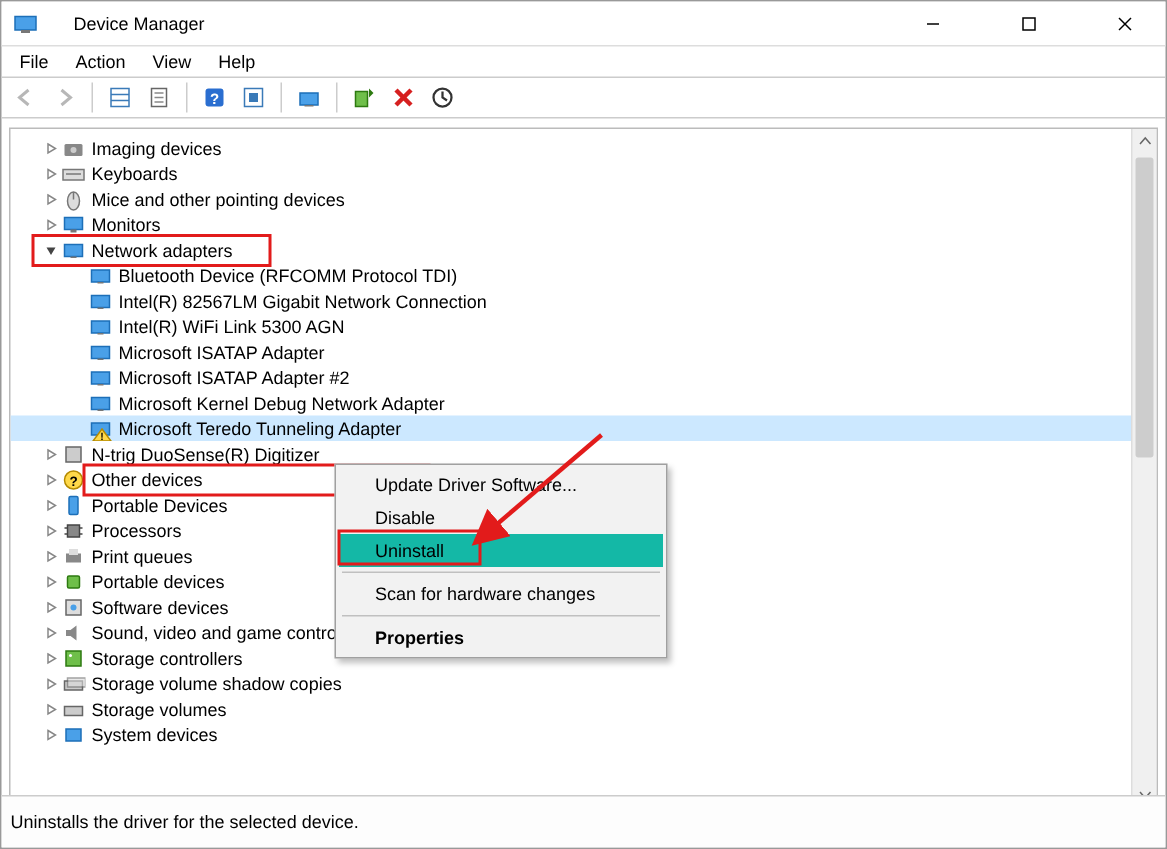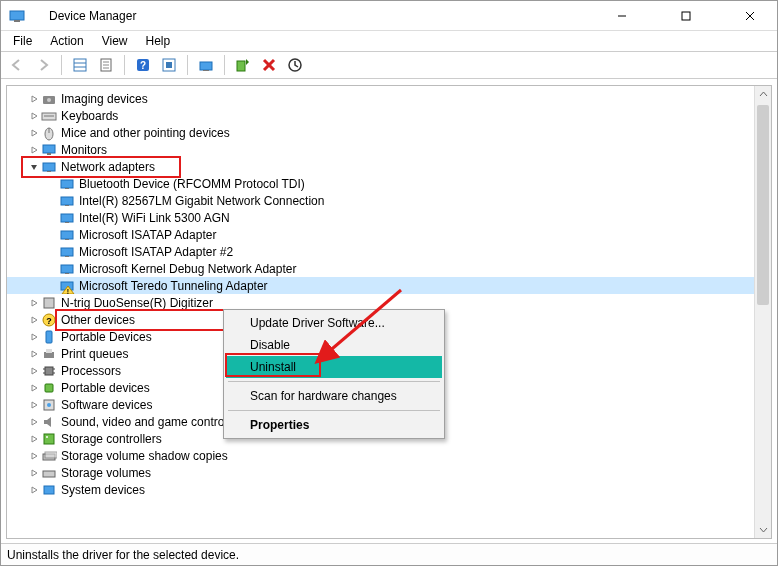--- a/index.html
+++ b/index.html
@@ -126,21 +126,21 @@
   .ctxmenu .mi.hover { background: #14b8a6; }
   .ctxmenu .msep { height:1px; background: #c0c0c0; margin: 3px 2px; }
   
   .arrow-anno {
     position: absolute; z-index: 20; pointer-events:none;
   }
   
   .statusbar {
     position: absolute;
     bottom: 0; left: 0; right: 0;
-    height: 22px;
+    height: 35px;
     border-top: 1px solid #ccc;
     display: flex; align-items: center;
     padding: 0 6px;
     font-size: 12px;
     background: #fdfdfd;
   }
   svg { display:block; }
 </style>
 </head>
 <body>
@@ -431,42 +431,42 @@
     <span class="label">Portable Devices</span>
   </div>
       <div class="row indent0">
     <span class="exp">
           <svg width="10" height="10">
             <path d="M3 2 L8 5 L3 8 Z" fill="none" stroke="#888"></path>
           </svg>
         </span>
     <span class="ic">
           <svg width="16" height="16">
-            <rect x="3" y="6" width="10" height="6" fill="#888"></rect>
-            <rect x="5" y="3" width="6" height="4" fill="#ddd"></rect>
-          </svg>
-        </span>
-    <span class="label">Print queues</span>
-  </div>
-      <div class="row indent0">
-    <span class="exp">
-          <svg width="10" height="10">
-            <path d="M3 2 L8 5 L3 8 Z" fill="none" stroke="#888"></path>
-          </svg>
-        </span>
-    <span class="ic">
-          <svg width="16" height="16">
             <rect x="4" y="4" width="8" height="8" fill="#888" stroke="#444"></rect>
             <line x1="2" y1="6" x2="4" y2="6" stroke="#444"></line>
             <line x1="2" y1="10" x2="4" y2="10" stroke="#444"></line>
             <line x1="12" y1="6" x2="14" y2="6" stroke="#444"></line>
             <line x1="12" y1="10" x2="14" y2="10" stroke="#444"></line>
           </svg>
         </span>
     <span class="label">Processors</span>
+  </div>
+      <div class="row indent0">
+    <span class="exp">
+          <svg width="10" height="10">
+            <path d="M3 2 L8 5 L3 8 Z" fill="none" stroke="#888"></path>
+          </svg>
+        </span>
+    <span class="ic">
+          <svg width="16" height="16">
+            <rect x="3" y="6" width="10" height="6" fill="#888"></rect>
+            <rect x="5" y="3" width="6" height="4" fill="#ddd"></rect>
+          </svg>
+        </span>
+    <span class="label">Print queues</span>
   </div>
       <div class="row indent0">
     <span class="exp">
           <svg width="10" height="10">
             <path d="M3 2 L8 5 L3 8 Z" fill="none" stroke="#888"></path>
           </svg>
         </span>
     <span class="ic">
           <svg width="16" height="16">
             <rect x="4" y="4" width="8" height="8" fill="#6fbf4a" stroke="#2d7a10" rx="1"></rect>

